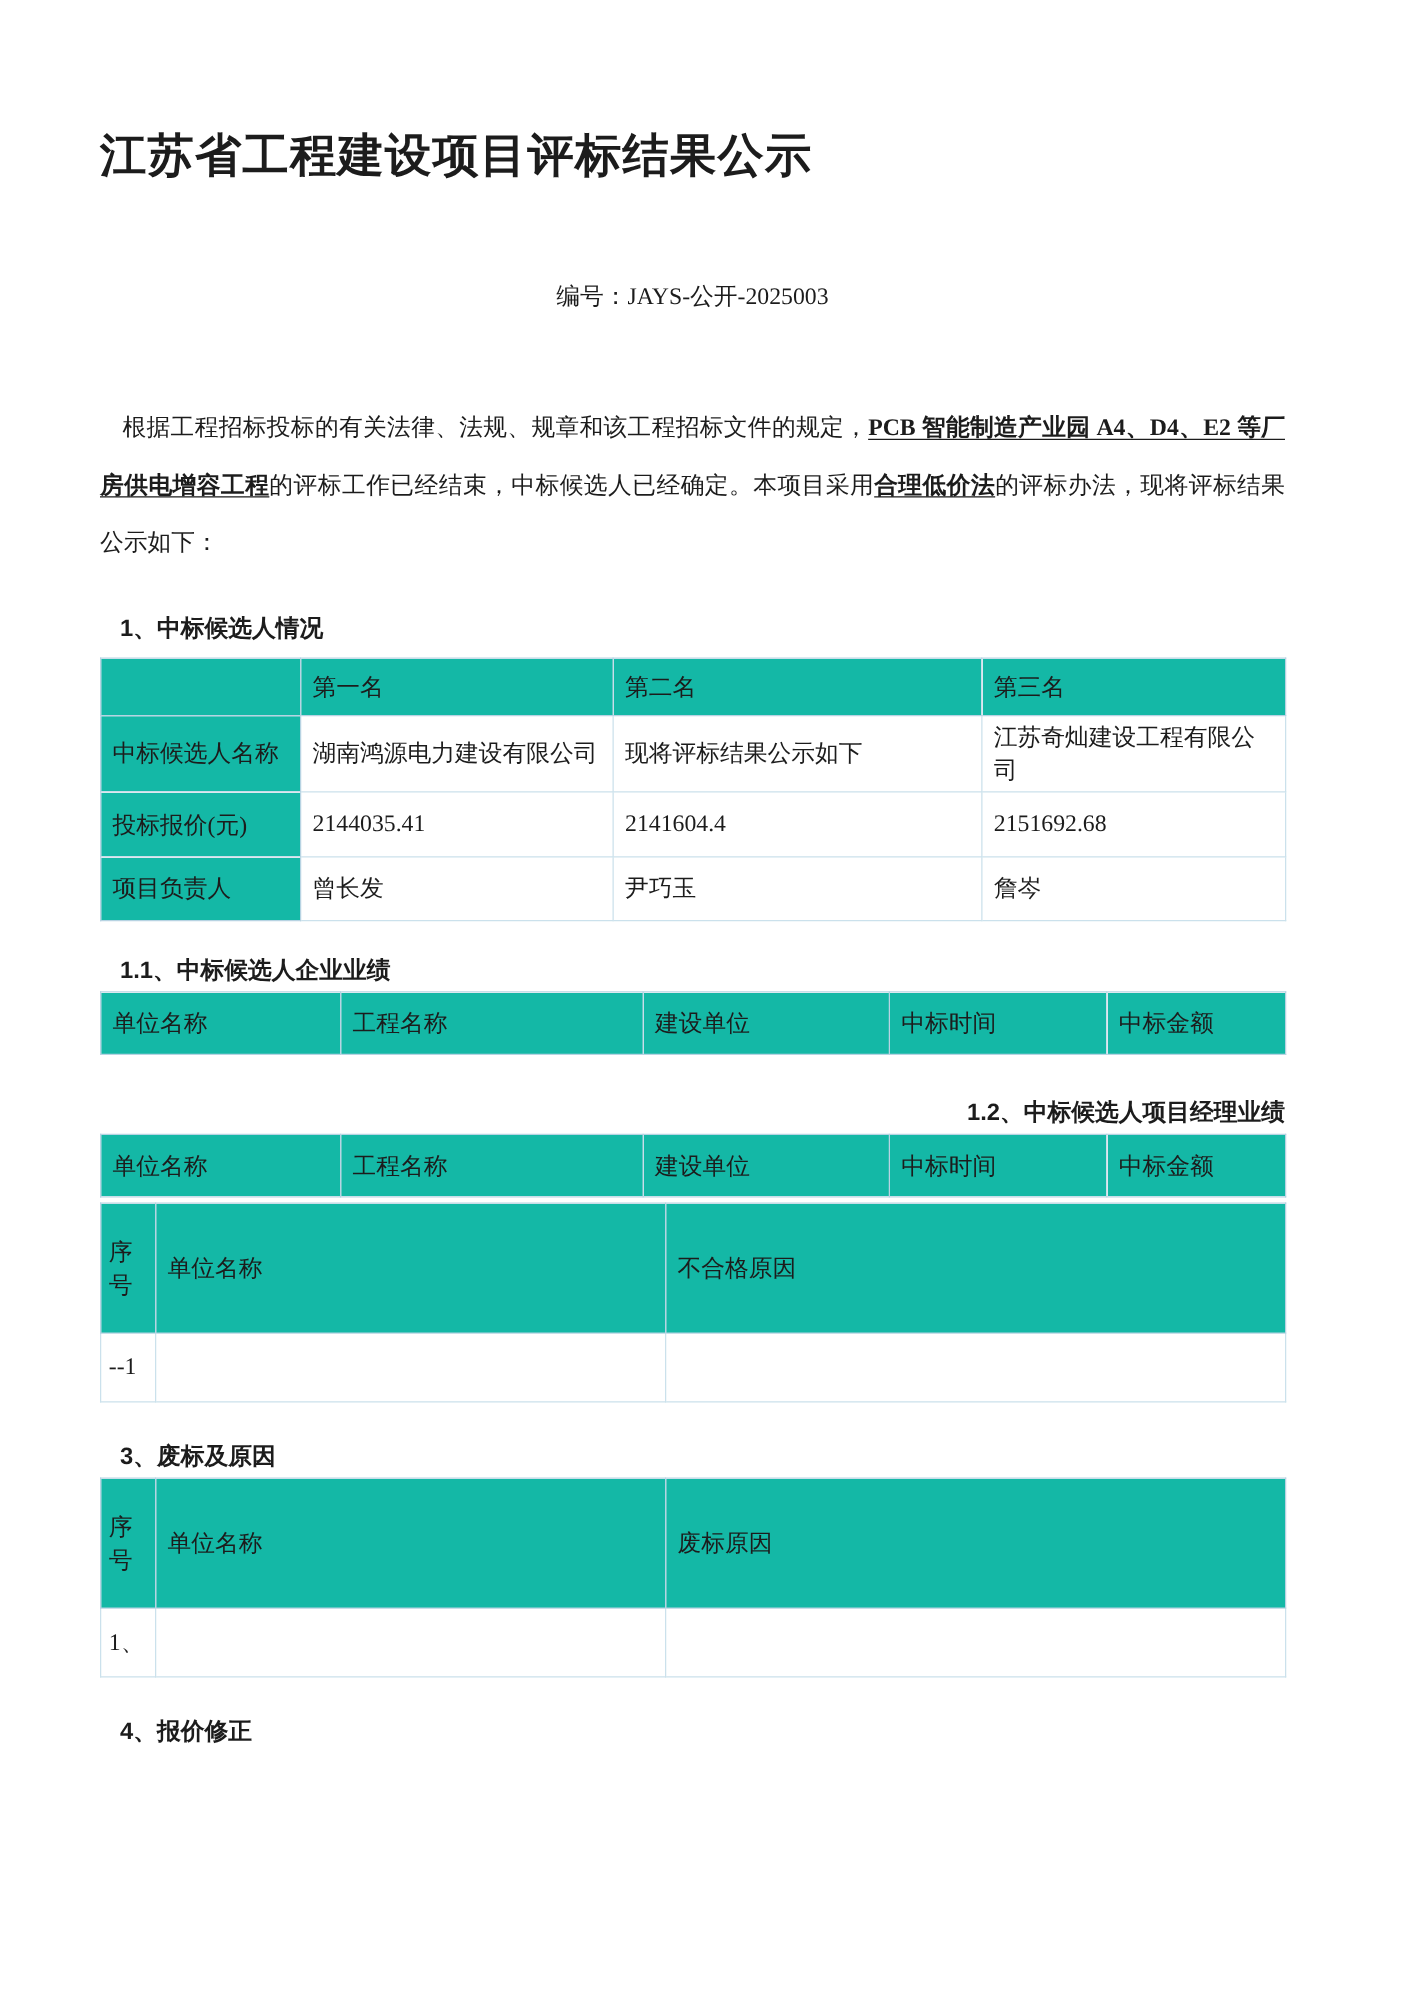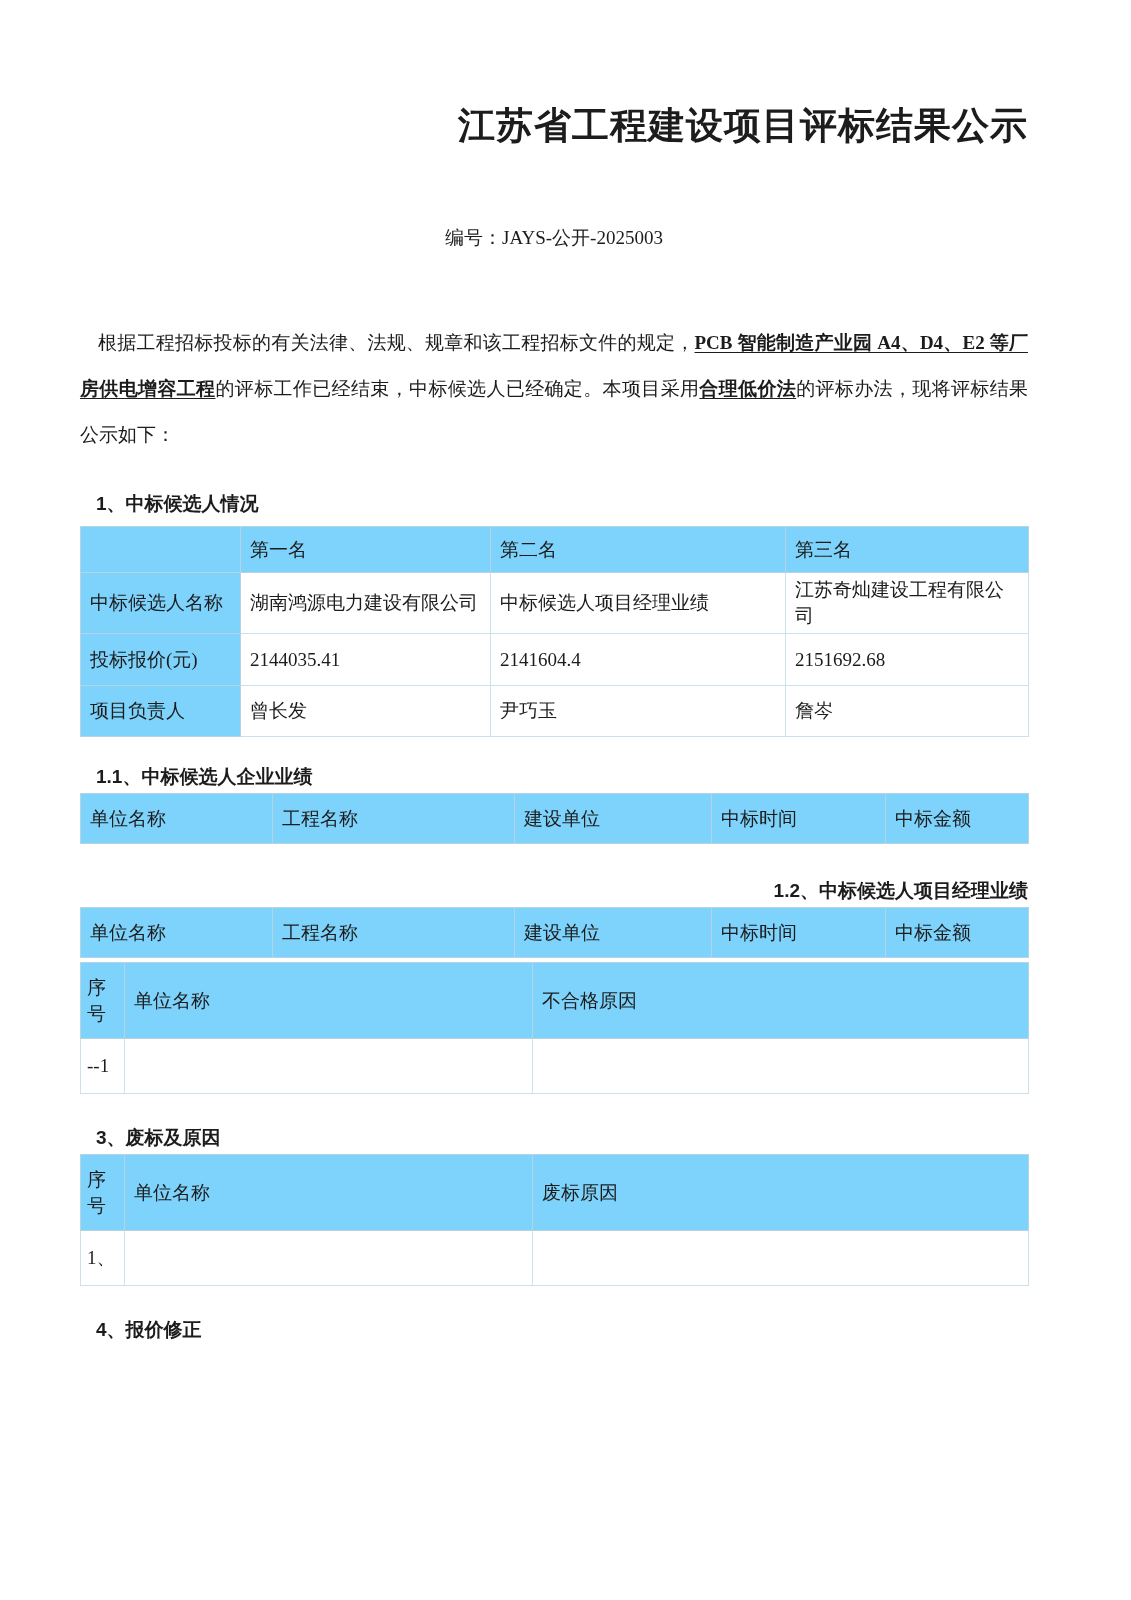--- a/index.html
+++ b/index.html
@@ -11,21 +11,21 @@
     overflow: hidden;
   }
   .page { width: 1131px; height: 1600px; overflow: hidden; }
   .content { width: 948px; margin-left: 80px; }
 
   .title {
     padding-top: 100px;
     font-size: 37px;
     line-height: 52px;
     font-weight: 700;
-    text-align: right;
+    text-align: left;
     letter-spacing: 1px;
   }
   .doc-number {
     margin-top: 74px;
     font-size: 19px;
     line-height: 24px;
     text-align: center;
   }
   .intro {
     margin-top: 70px;
@@ -65,29 +65,29 @@
     font-size: 19px;
     font-weight: 400;
     text-align: left;
     vertical-align: middle;
     padding: 4px 9px;
     border: 1px solid #b7d3e2;
     overflow: hidden;
     word-break: break-all;
   }
   .tbl td { border-color: #cbe1ec; background: #ffffff; }
-  .tbl .hd { background: #7dd3fc; border-color: #b7d3e2; margin-top: 24px; }
+  .tbl .hd { background: #14b8a6; border-color: #b7d3e2; margin-top: 24px; }
   .tbl .no-cell { padding: 4px 6px; }
 
   .t1 .row-hdr  { height: 46px; }
   .t1 .row-name { height: 57px; }
   .t1 .row-bid  { height: 52px; }
   .t1 .row-pm   { height: 51px; }
   .t-perf .row-hdr { height: 50px; }
-  .t-list .row-hdr  { height: 76px; }
+  .t-list .row-hdr  { height: 104px; }
   .t-list .row-data { height: 55px; }
 </style>
 </head>
 <body>
 
 <div class="page">
   <div class="content">
 
     <h1 class="title">江苏省工程建设项目评标结果公示</h1>
 
@@ -107,21 +107,21 @@
       <tbody>
         <tr class="row-hdr">
           <th class="hd"></th>
           <th class="hd">第一名</th>
           <th class="hd">第二名</th>
           <th class="hd">第三名</th>
         </tr>
         <tr class="row-name">
           <th class="hd">中标候选人名称</th>
           <td>湖南鸿源电力建设有限公司</td>
-          <td>中标候选人项目经理业绩</td>
+          <td>现将评标结果公示如下</td>
           <td>江苏奇灿建设工程有限公司</td>
         </tr>
         <tr class="row-bid">
           <th class="hd">投标报价(元)</th>
           <td>2144035.41</td>
           <td>2141604.4</td>
           <td>2151692.68</td>
         </tr>
         <tr class="row-pm">
           <th class="hd">项目负责人</th>

